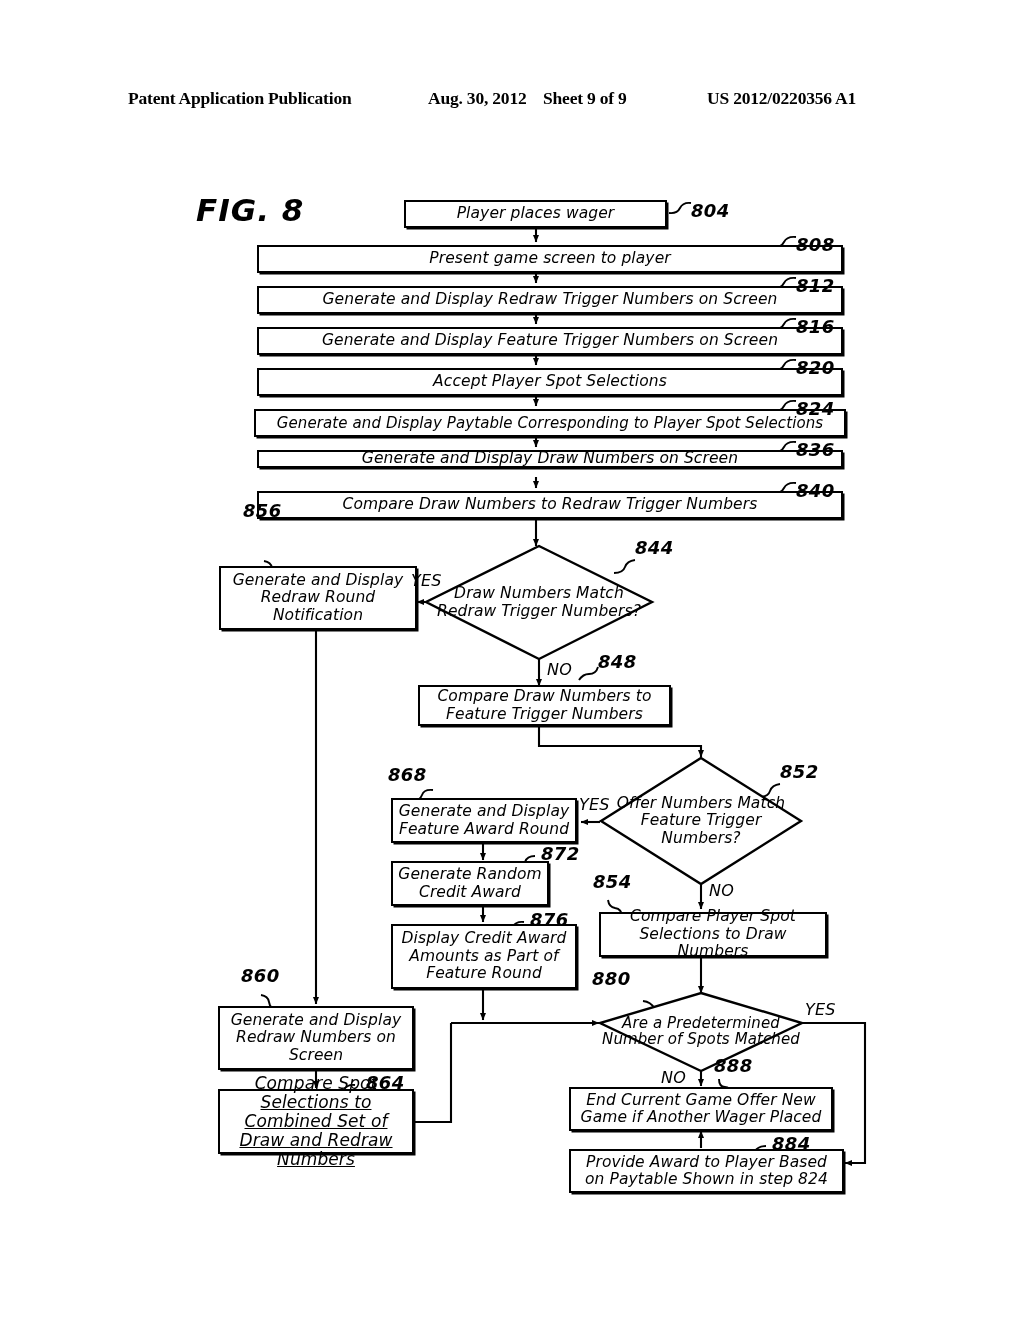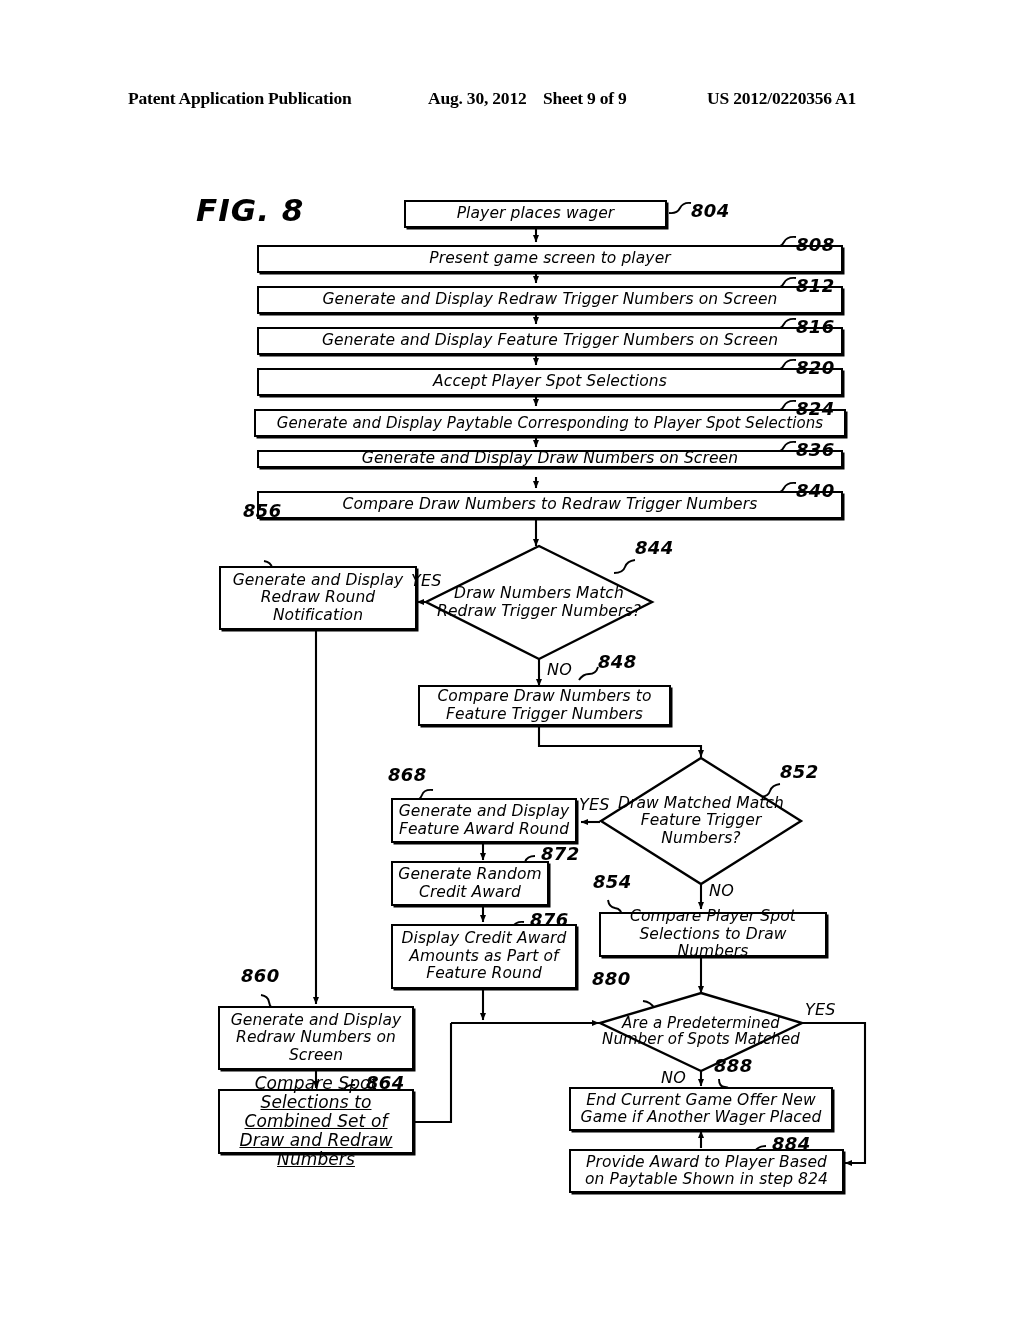--- a/index.html
+++ b/index.html
@@ -305,21 +305,21 @@
     <svg width="228" height="115" viewBox="0 0 228 115" xmlns="http://www.w3.org/2000/svg">
       <polygon points="114,1 227,57 114,114 1,57" fill="#fff" stroke="#000" stroke-width="2.4"></polygon>
     </svg>
     <div class="diamond-text">Draw Numbers Match Redraw Trigger Numbers?</div>
   </div>
 
   <div class="diamond-wrap" style="left:567px; top:757px; width:202px; height:128px;">
     <svg width="202" height="128" viewBox="0 0 202 128" xmlns="http://www.w3.org/2000/svg">
       <polygon points="101,1 201,64 101,127 1,64" fill="#fff" stroke="#000" stroke-width="2.4"></polygon>
     </svg>
-    <div class="diamond-text">Draw Matched Match Feature Trigger Numbers?</div>
+    <div class="diamond-text">Offer Numbers Match Feature Trigger Numbers?</div>
   </div>
 
   <div class="diamond-wrap" style="left:566px; top:992px; width:204px; height:80px;">
     <svg width="204" height="80" viewBox="0 0 204 80" xmlns="http://www.w3.org/2000/svg">
       <polygon points="102,1 203,31 102,79 1,31" fill="#fff" stroke="#000" stroke-width="2.4"></polygon>
     </svg>
     <div class="diamond-text" style="font-size:15px; line-height:1.05;">Are a Predetermined Number of Spots Matched</div>
   </div>
 
   <div class="ref" style="left:658px; top:200px;">804</div>

